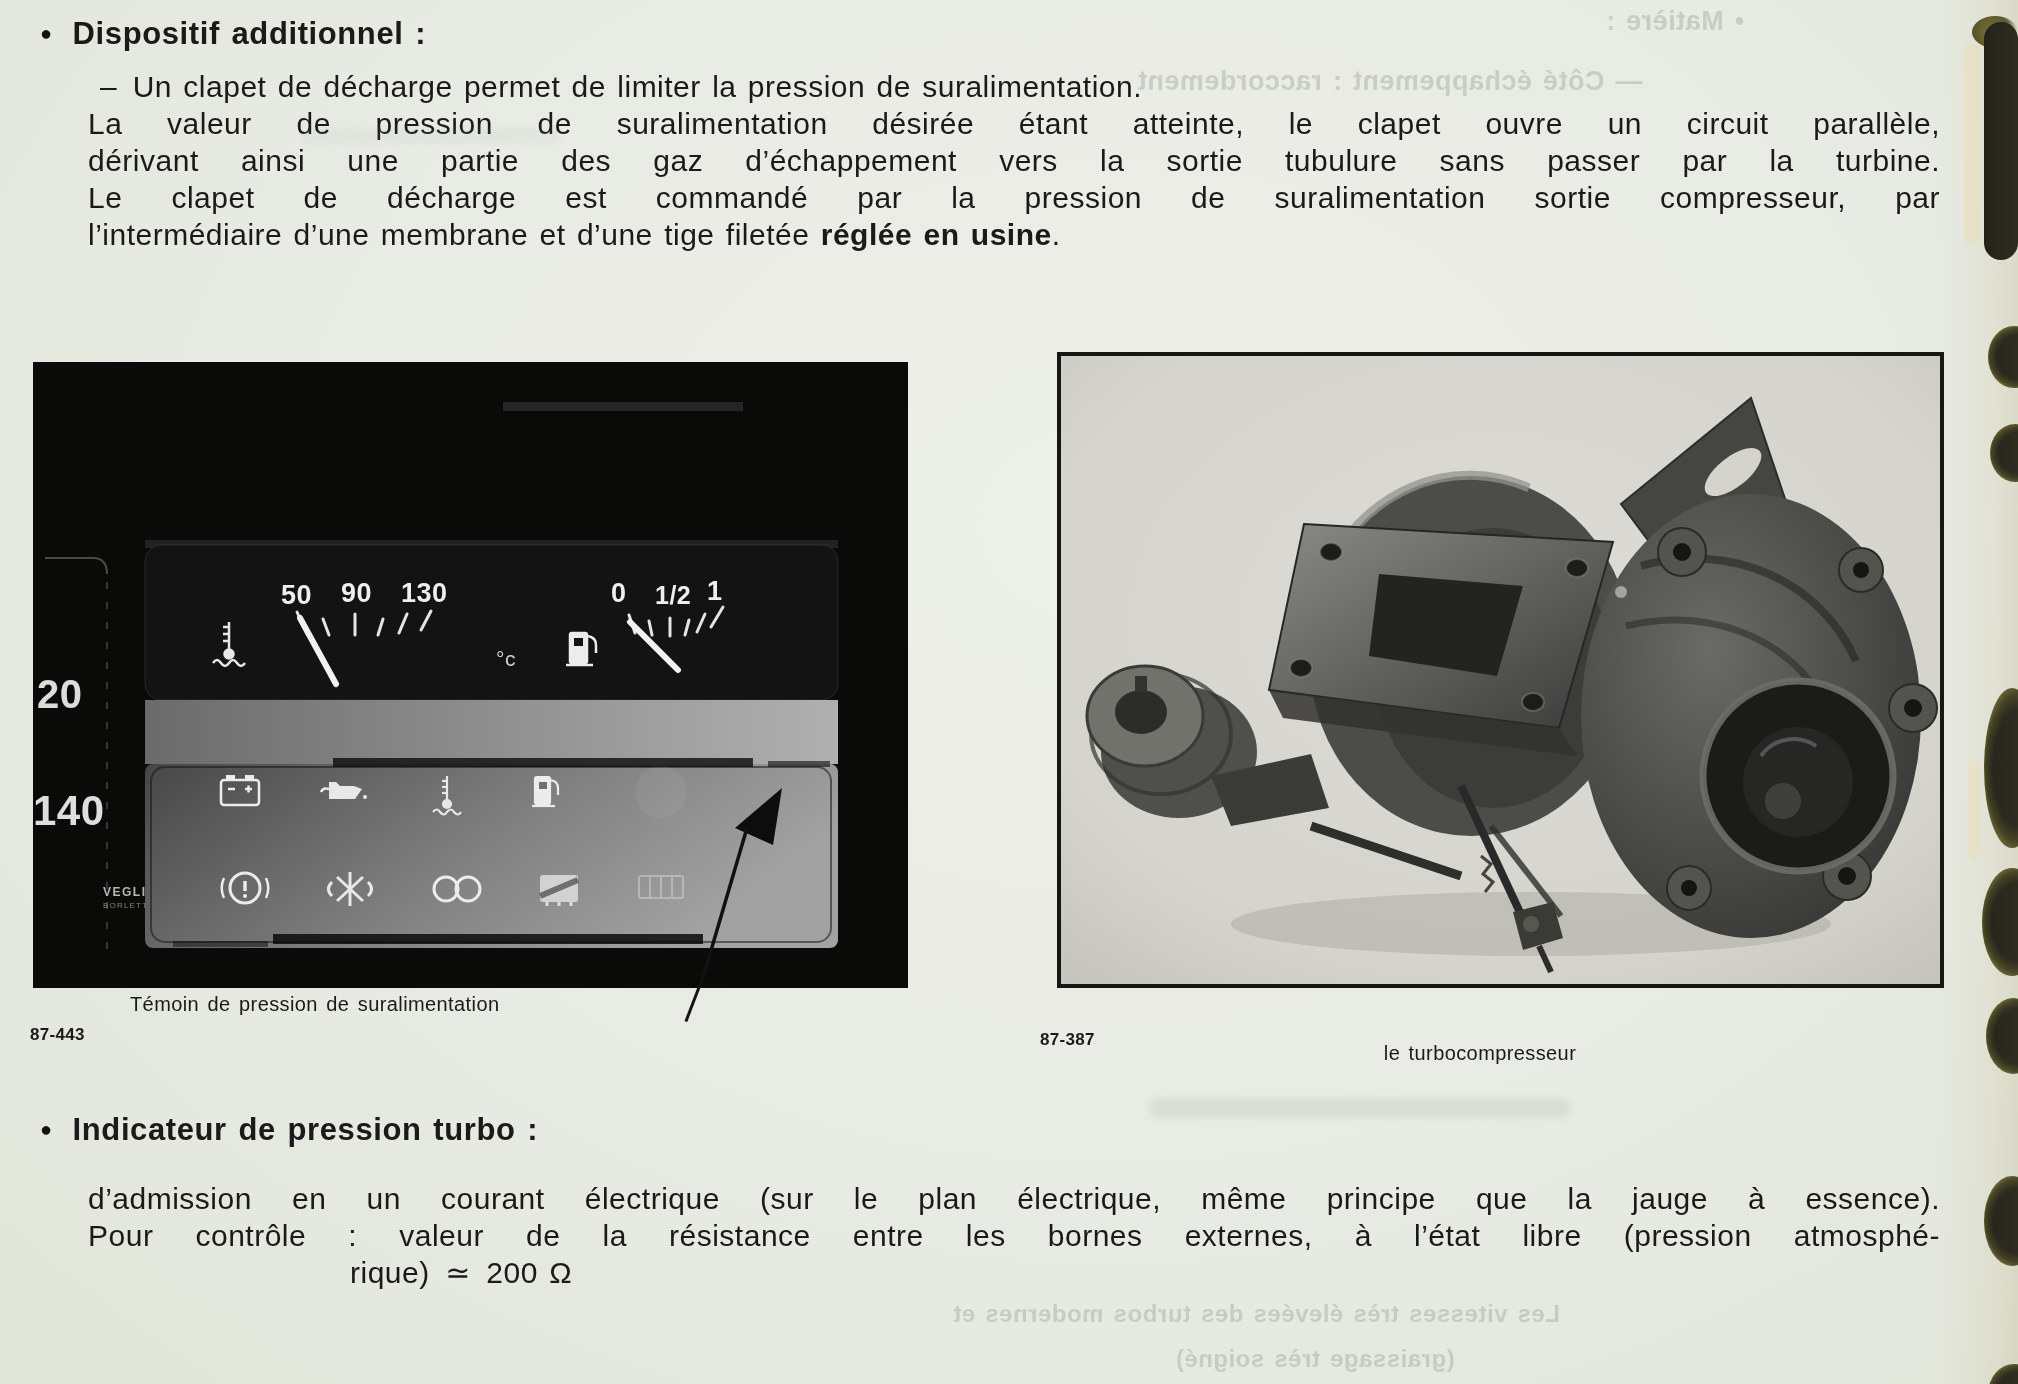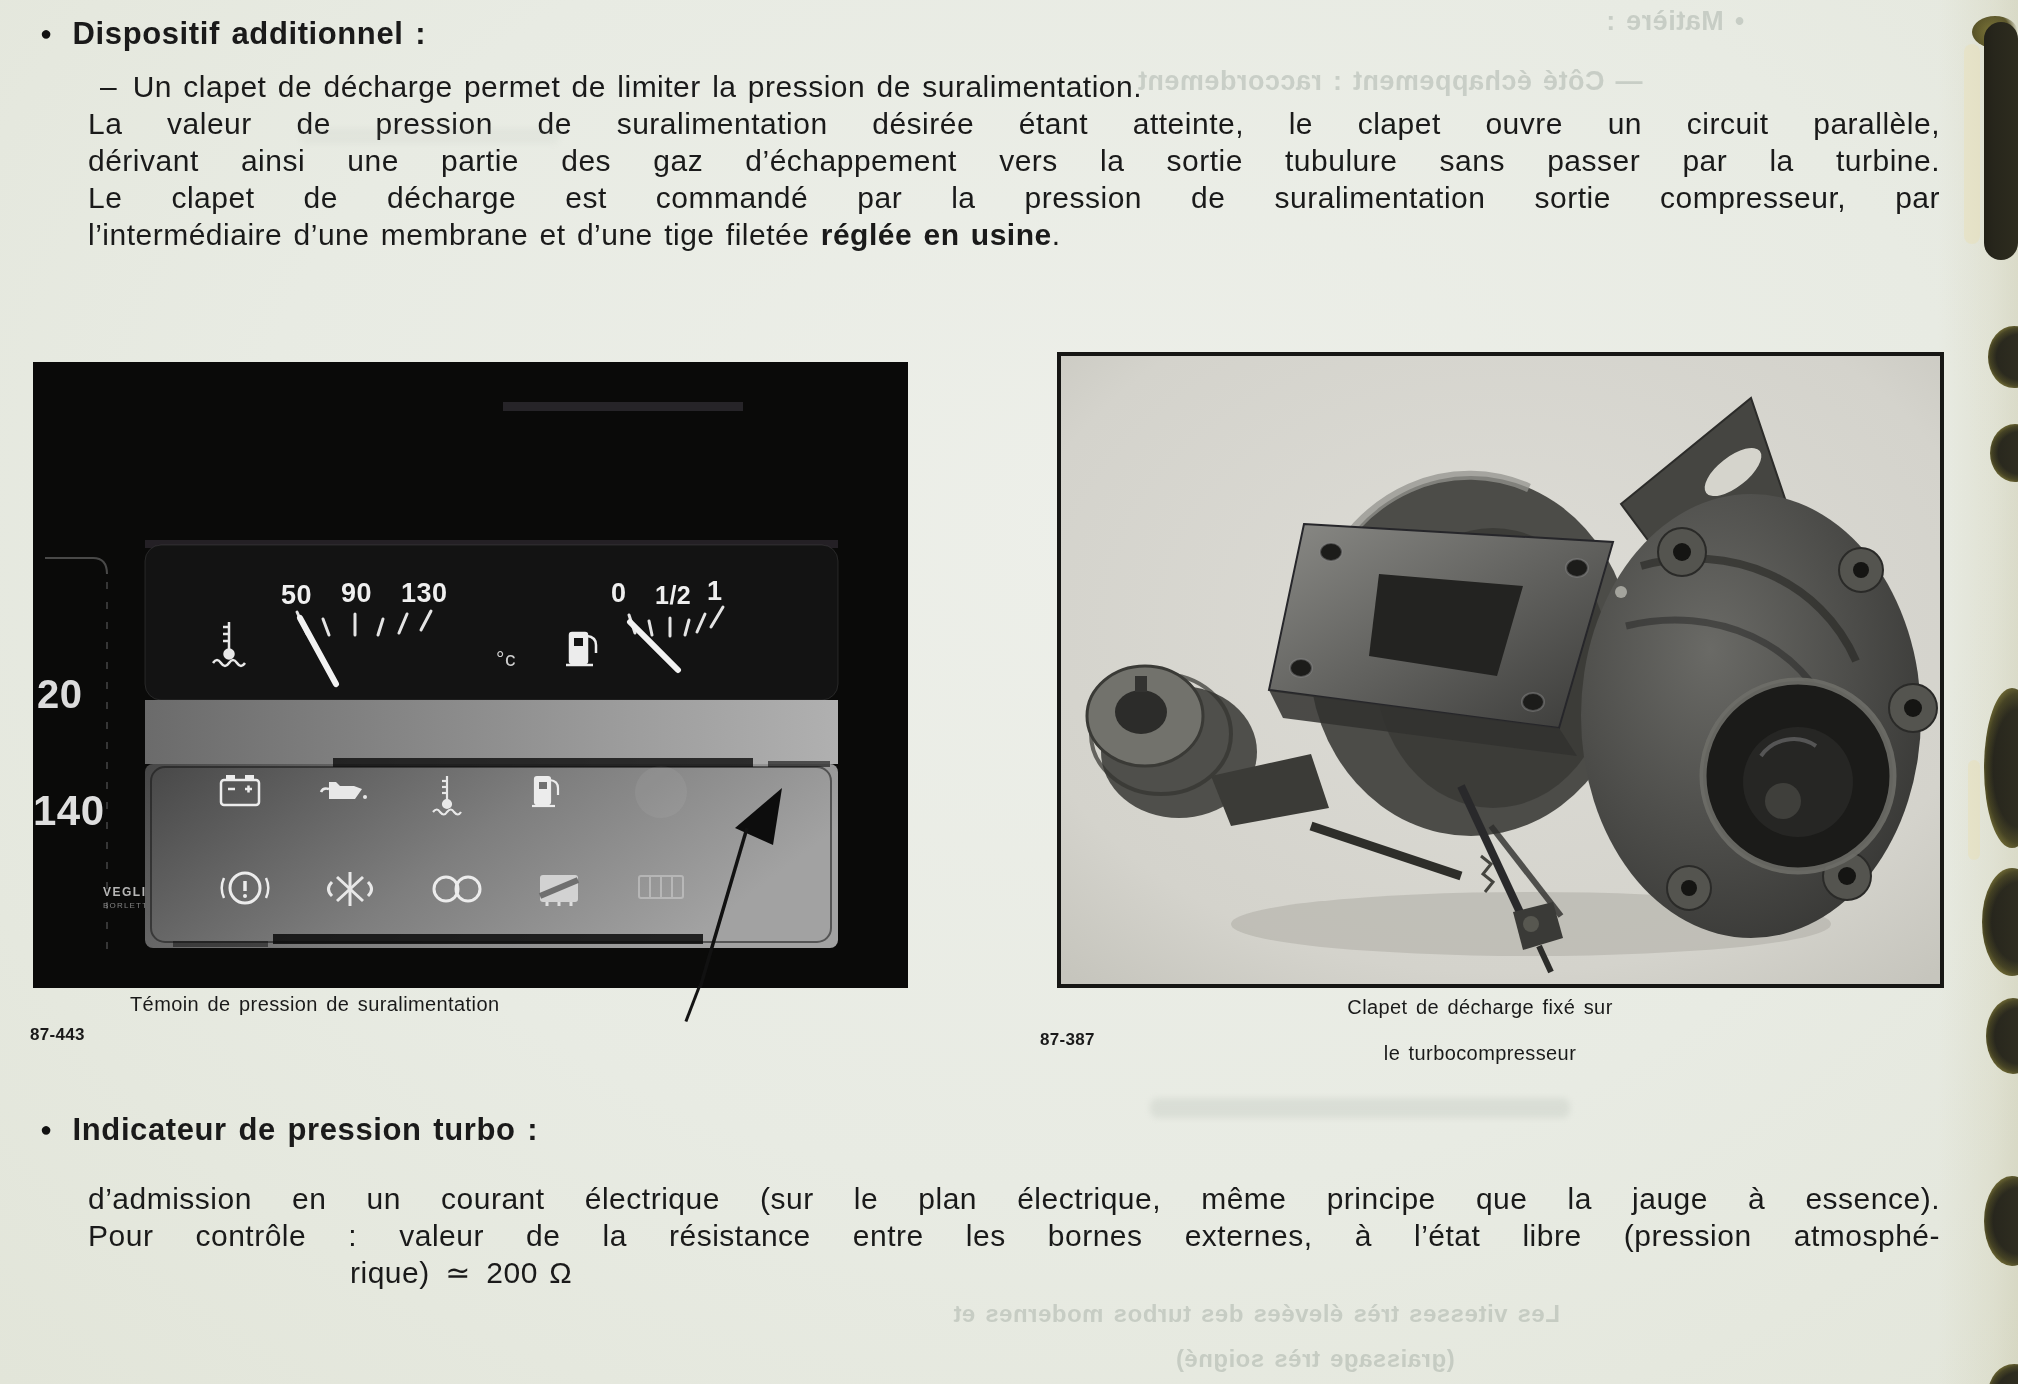--- a/index.html
+++ b/index.html
@@ -282,21 +282,20 @@
       <circle cx="470" cy="568" r="8" fill="#575750"></circle>
       <line x1="478" y1="590" x2="490" y2="616" stroke="#2c2c2a" stroke-width="6"></line>
       <circle cx="560" cy="236" r="6" fill="#b8b8b0" opacity="0.8"></circle>
     </svg>
   </div>
 
   <div class="fig-ref" style="left:30px;top:1001px;">87-443</div>
   <div class="caption" style="left:130px;top:993px;">Témoin de pression de suralimentation</div>
 
   <div class="fig-ref" style="left:1040px;top:1006px;">87-387</div>
-  <div class="caption cap-center" style="left:1150px;top:996px;width:660px;">Clapet de décharge fixé sur</div>
   <div class="caption cap-center" style="left:1150px;top:1042px;width:660px;">le turbocompresseur</div>
 
   <div class="h-row" style="left:40px;top:1112px;">
     <span class="bullet">●</span>
     <span class="h-text">Indicateur de pression turbo :</span>
   </div>
 
   <div class="para" style="left:88px;top:1180px;">
     <div class="jline">d’admission en un courant électrique (sur le plan électrique, même principe que la jauge à essence).</div>
     <div class="jline">Pour contrôle : valeur de la résistance entre les bornes externes, à l’état libre (pression atmosphé-</div>

